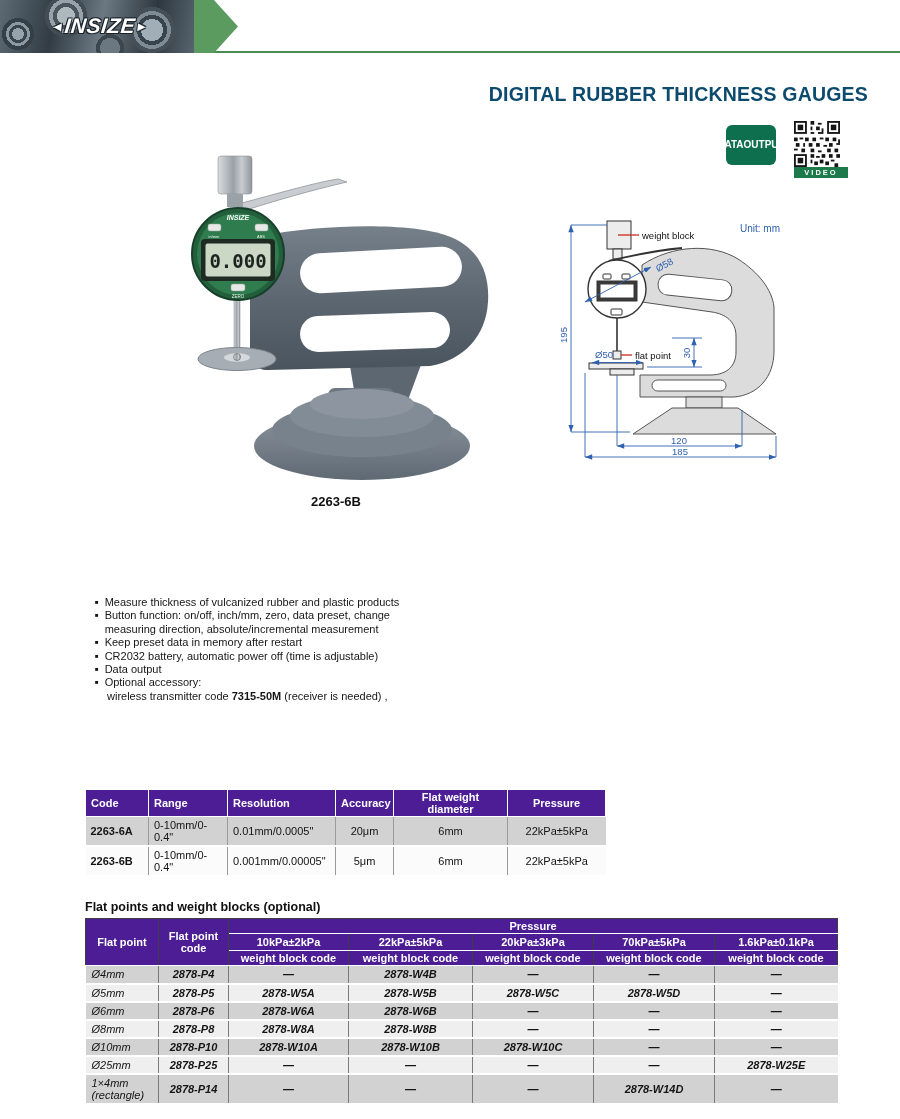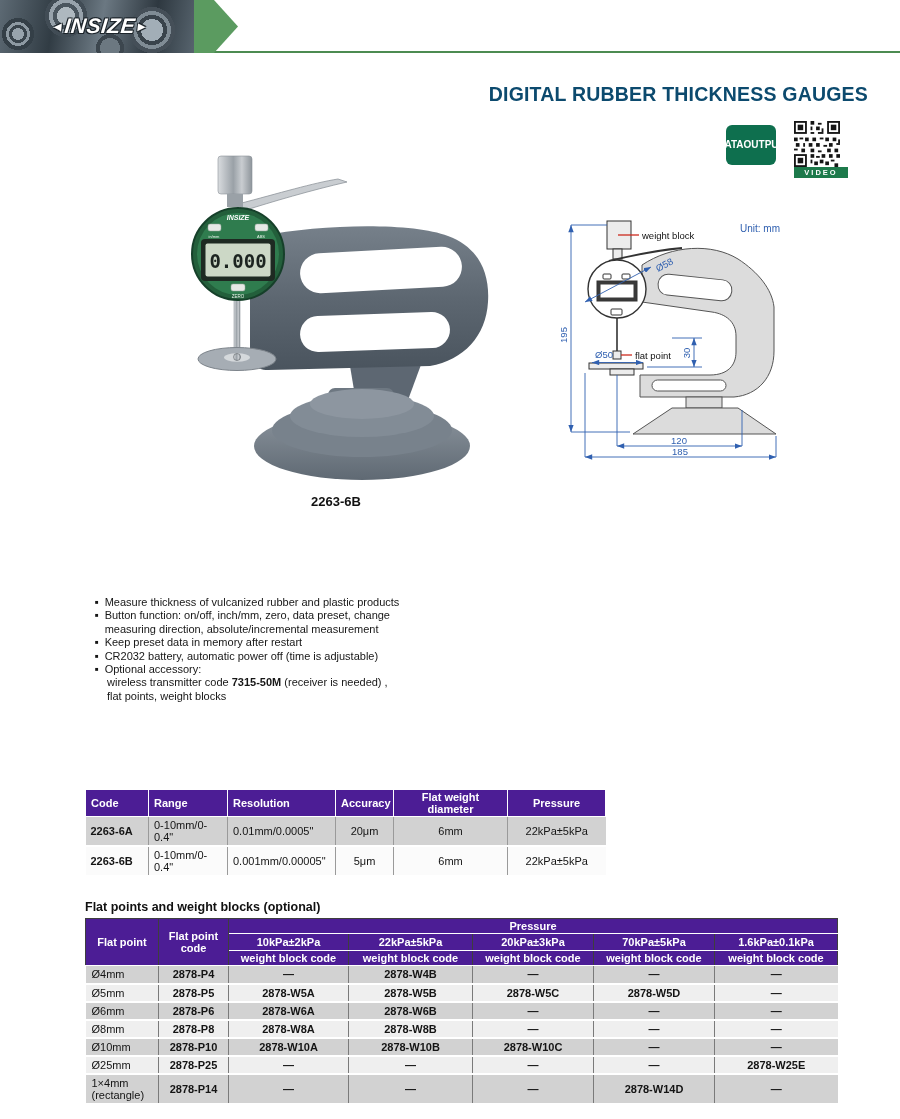--- a/index.html
+++ b/index.html
@@ -62,21 +62,21 @@
   .spec-table tbody tr:nth-child(2) { background:#fbfbfb; }
 
   .opt-title { position:absolute; left:85px; top:900px; font-size:12.5px; font-weight:bold; }
   .opt-table { position:absolute; left:85px; top:918px; width:752px; }
   .opt-table th { border:1px solid #3e3e3e; border-bottom:1.5px solid #fff; padding:1px 2px; text-align:center; }
   .opt-table th.rspan { font-size:11px; }
   .opt-table thead tr:nth-child(1) th { height:14px; }
   .opt-table thead tr:nth-child(2) th { height:17px; }
   .opt-table thead tr:nth-child(3) th { height:15px; }
   .opt-table td { padding:2px 3px; height:18px; text-align:center; font-weight:bold;
-    border-left:1px solid #7a7a7a; border-right:1px solid #7a7a7a; border-bottom:2px solid #fff; }
+    border-left:1px solid #7a7a7a; border-right:1px solid #7a7a7a; border-bottom:2px solid #fff;font-style:italic; }
   .opt-table td:first-child { text-align:left; font-weight:normal; padding-left:6px; border-left:none; }
   .opt-table td:last-child { border-right:none; }
   .opt-table tbody tr:nth-child(odd) { background:#d2d2d2; }
   .opt-table tbody tr:nth-child(even) { background:#efefef; }
 </style>
 </head>
 <body>
 
 <div id="page">
 
@@ -290,24 +290,27 @@
     <li>
         <span class="sq">■</span>
         <span>Keep preset data in memory after restart</span>
       </li>
     <li>
         <span class="sq">■</span>
         <span>CR2032 battery, automatic power off (time is adjustable)</span>
       </li>
     <li>
         <span class="sq">■</span>
+        <span>Data output</span>
+      </li>
+    <li>
+        <span class="sq">■</span>
         <span>Optional accessory:</span>
       </li>
     <div class="cont"><span>wireless transmitter code </span><b>7315-50M</b><span> (receiver is needed) ,</span></div>
-    <div class="cont">flat points, weight blocks</div>
   </ul>
 
   <table class="spec-table">
     <colgroup>
         <col style="width:63px">
         <col style="width:79px">
         <col style="width:108px">
         <col style="width:58px">
         <col style="width:114px">
         <col style="width:98px">

